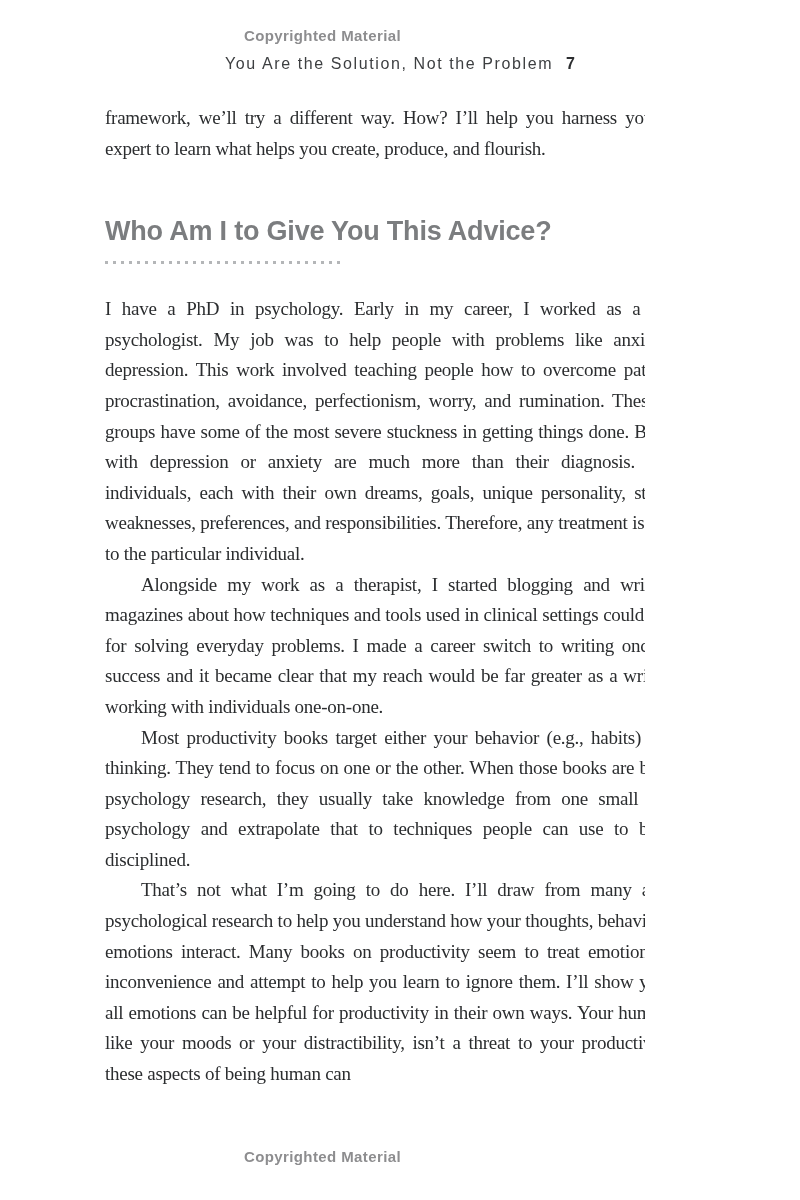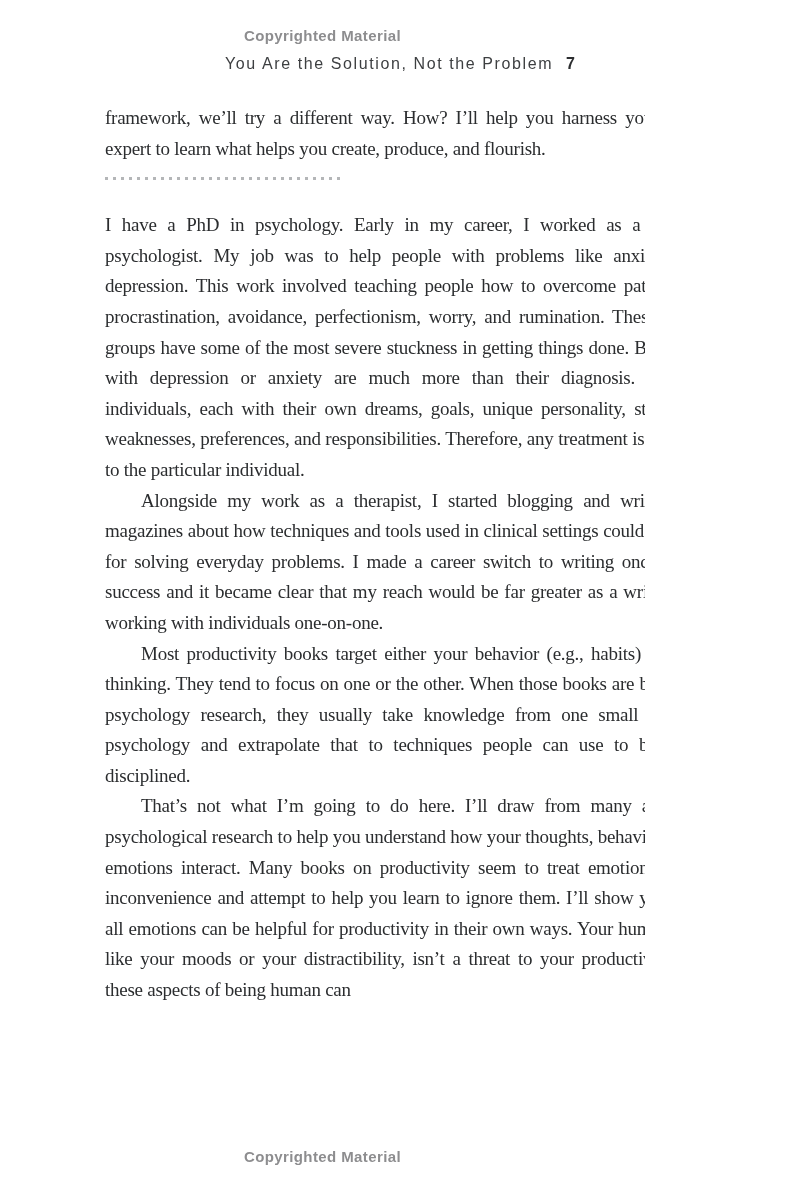--- a/index.html
+++ b/index.html
@@ -94,20 +94,21 @@
   <div class="copyright top">Copyrighted Material</div>
 
   <div class="running-head">
     <span>You Are the Solution, Not the Problem</span><span class="page-number">7</span>
   </div>
 
   <div class="content">
 
     <p class="body-para no-indent">framework, we’ll try a different way. How? I’ll help you harness your inner expert to learn what helps you create, produce, and flourish.</p>
 
+    <h2 class="section-heading">Who Am I to Give You This Advice?</h2>
 
     <div class="dotted-rule"></div>
 
     <p class="body-para no-indent first-section-para">I have a PhD in psychology. Early in my career, I worked as a clinical psychologist. My job was to help people with problems like anxiety and depression. This work involved teaching people how to overcome patterns of procrastination, avoidance, perfectionism, worry, and rumination. These client groups have some of the most severe stuckness in getting things done. But those with depression or anxiety are much more than their diagnosis. They’re individuals, each with their own dreams, goals, unique personality, strengths, weaknesses, preferences, and responsibilities. Therefore, any treatment is tailored to the particular individual.</p>
 
     <p class="body-para indent">Alongside my work as a therapist, I started blogging and writing for magazines about how techniques and tools used in clinical settings could be used for solving everyday problems. I made a career switch to writing once I had success and it became clear that my reach would be far greater as a writer than working with individuals one-on-one.</p>
 
     <p class="body-para indent">Most productivity books target either your behavior (e.g., habits) or your thinking. They tend to focus on one or the other. When those books are based on psychology research, they usually take knowledge from one small area of psychology and extrapolate that to techniques people can use to be more disciplined.</p>
 
     <p class="body-para indent">That’s not what I’m going to do here. I’ll draw from many areas of psychological research to help you understand how your thoughts, behaviors, and emotions interact. Many books on productivity seem to treat emotions as an inconvenience and attempt to help you learn to ignore them. I’ll show you how all emotions can be helpful for productivity in their own ways. Your humanness, like your moods or your distractibility, isn’t a threat to your productivity. All these aspects of being human can</p>

